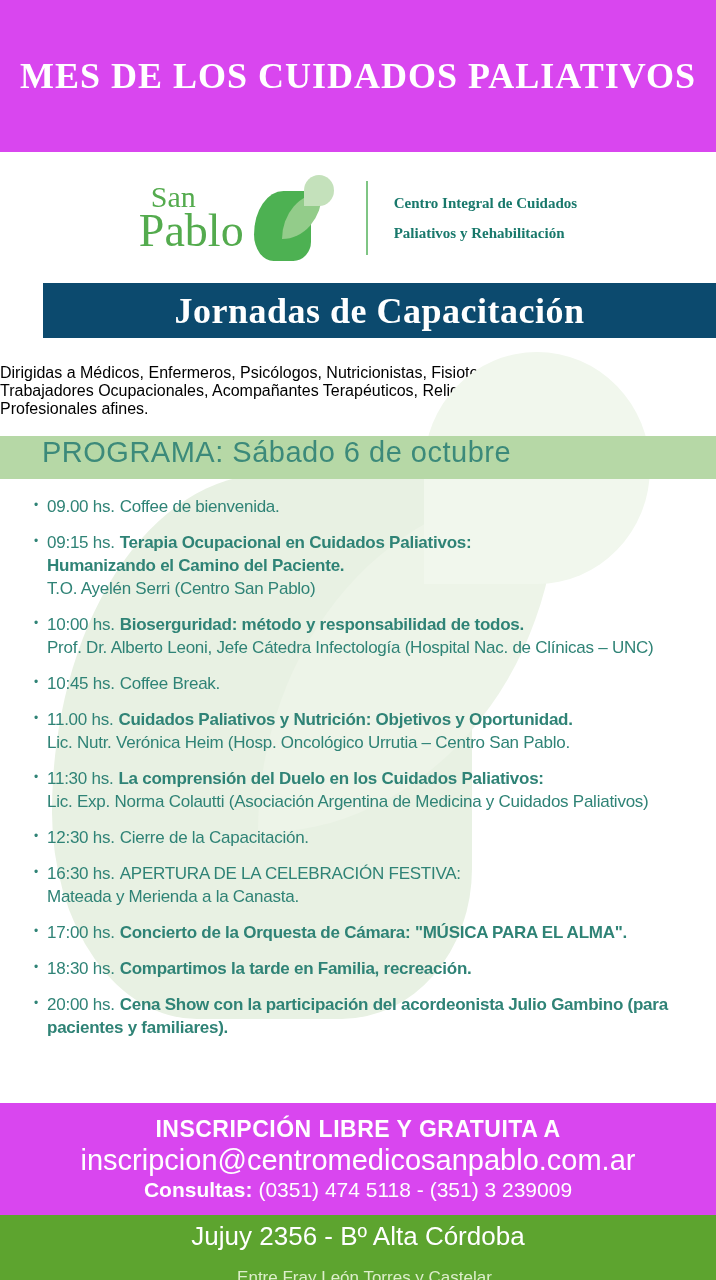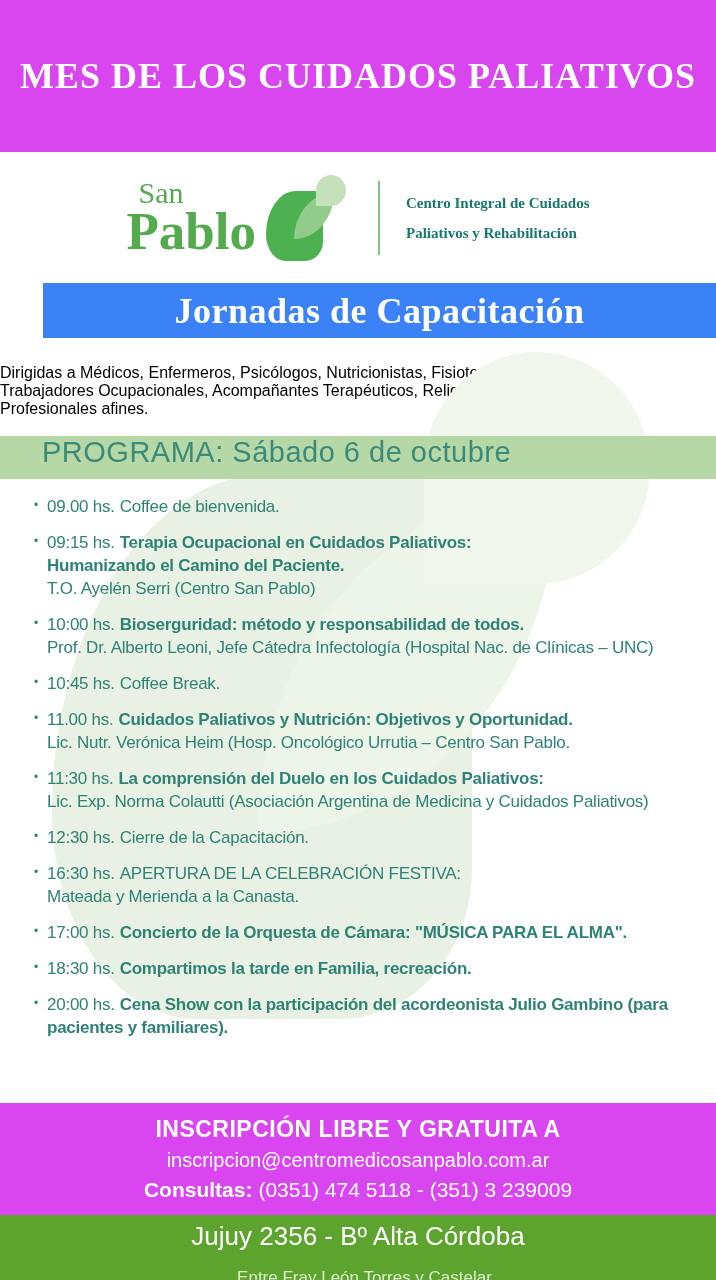--- a/index.html
+++ b/index.html
@@ -15,35 +15,35 @@
     margin:0;color:#ffffff;font-family:"Liberation Serif","DejaVu Serif",serif;
     font-size:36px;font-weight:700;letter-spacing:1px;
   }
 
   
   .logo-row{height:131px;background:#ffffff;display:flex;align-items:center;justify-content:center;}
   .logo-lockup{display:flex;align-items:center;}
   .logo-name{display:flex;flex-direction:column;line-height:0.92;color:#54ab4e;
     font-family:"Liberation Serif","DejaVu Serif",serif;font-weight:400;}
   .logo-name .san{font-size:30px;margin-left:12px;}
-  .logo-name .pablo{font-size:53px;font-weight:bold;}
+  .logo-name .pablo{font-size:46px;}
   .leaf{position:relative;width:90px;height:86px;margin-left:10px;}
   .petal{position:absolute;display:block;}
   .petal-big{left:0;top:16px;width:57px;height:70px;background:#4db152;
     border-radius:75% 0 45% 50% / 90% 0 40% 55%;}
   .petal-mid{left:28px;top:18px;width:40px;height:46px;background:#93cc8a;
     border-radius:100% 0 100% 0;}
   .petal-light{left:50px;top:0;width:30px;height:31px;background:#c4e1bb;
     border-radius:60% 60% 60% 0;}
   .v-divider{width:2px;height:74px;background:#7fc584;margin:0 26px 0 22px;}
   .tagline{font-family:"Liberation Serif","DejaVu Serif",serif;font-weight:700;
     color:#18786b;font-size:15px;line-height:30px;}
 
   
-  .jornadas{height:55px;background:#3b82f6;display:flex;align-items:center;justify-content:center;margin-left:43px;}
+  .jornadas{height:55px;background:#0c4a6e;display:flex;align-items:center;justify-content:center;margin-left:43px;}
   .jornadas h2{margin:0;color:#ffffff;font-family:"Liberation Serif","DejaVu Serif",serif;
     font-size:36px;font-weight:700;letter-spacing:0.5px;}
 
   
   .content{position:relative;height:765px;background:#ffffff;overflow:hidden;}
   .watermark{position:absolute;left:52px;top:14px;width:680px;height:710px;z-index:0;pointer-events:none;}
   .wm-big{left:0;top:122px;width:420px;height:545px;background:#e8f1e3;
     border-radius:75% 0 45% 50% / 90% 0 40% 55%;}
   .wm-mid{left:206px;top:136px;width:300px;height:345px;background:#edf4e8;
     border-radius:100% 0 100% 0;}
@@ -62,21 +62,21 @@
   .bullet::before{content:"\2022";position:absolute;left:0;top:3px;font-size:12px;color:#2f8376;}
   .pline{line-height:23px;white-space:nowrap;}
   .time{font-weight:400;margin-right:5px;}
   .bold{font-weight:700;}
   .normal{font-weight:400;}
 
   
   .inscripcion{height:112px;background:#d946ef;color:#ffffff;display:flex;flex-direction:column;
     align-items:center;justify-content:center;}
   .ins-1{font-size:23px;font-weight:700;letter-spacing:0.5px;line-height:31px;}
-  .ins-2{font-size:20px;font-weight:400;line-height:30px;}
+  .ins-2{font-size:29px;font-weight:400;line-height:30px;}
   .ins-3{font-size:21px;line-height:29px;}
   .consultas{font-weight:700;}
   .phones{margin-left:6px;font-weight:400;}
 
   .address{height:77px;background:#5da42f;color:#ffffff;display:flex;flex-direction:column;
     align-items:center;justify-content:center;}
   .addr-1{font-size:26px;line-height:32px;}
   .addr-2{font-size:17px;margin-top:16px;color:#ddeecb;padding-left:13px;}
 </style>
 </head>

